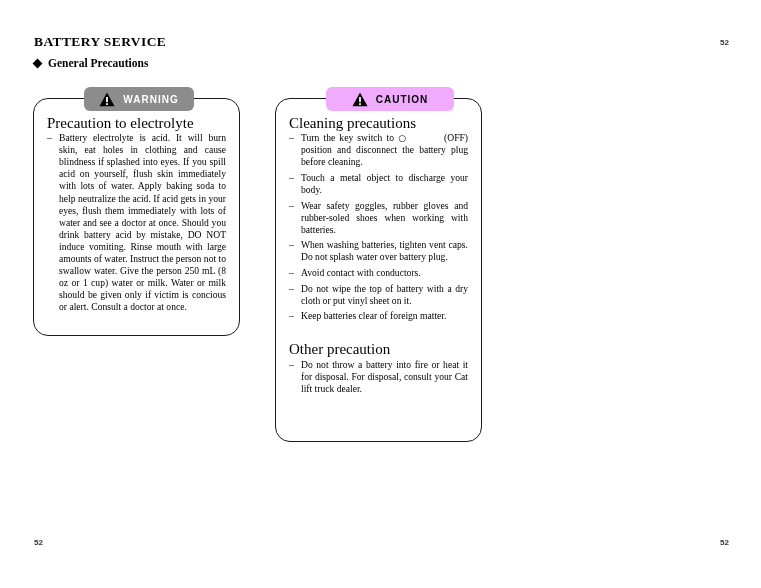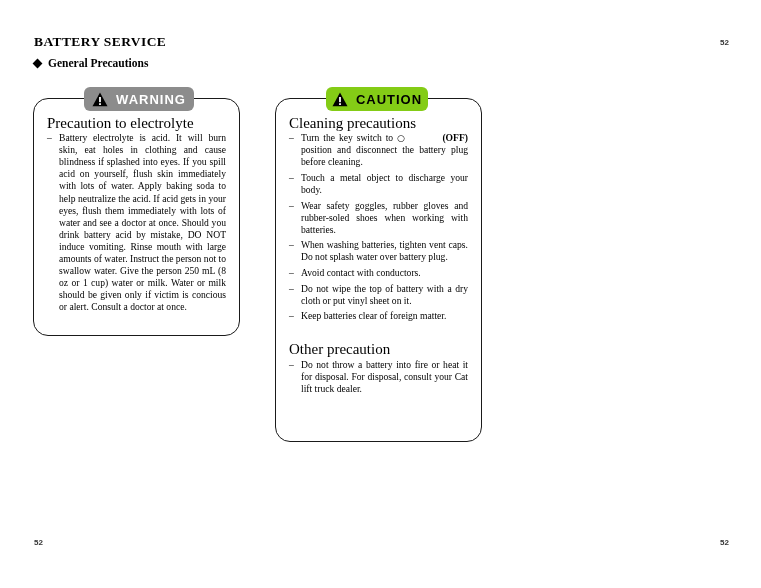--- a/index.html
+++ b/index.html
@@ -90,33 +90,33 @@
     height: 24px;
     border-radius: 6px;
     display: flex;
     align-items: center;
     justify-content: center;
     gap: 8px;
     padding: 0 14px;
     box-sizing: border-box;
     font-family: "Liberation Sans", sans-serif;
     font-weight: bold;
-    font-size: 13px;
+    font-size: 10px;
     letter-spacing: 1px;
   }
   .banner-warning {
     left: 50px;
     width: 110px;
     background: #8c8c8c;
     color: #ffffff;
   }
   .banner-caution {
     left: 50px;
-    width: 102px;
-    background: #84cc16;
+    width: 128px;
+    background: #f0abfc;
     color: #000000;
   }
   .warn-triangle {
     flex: none;
     display: block;
   }
 
   .alert-body {
     padding: 18px 13px 10px 13px;
     font-size: 9.6px;
@@ -142,21 +142,21 @@
     hyphens: auto;
   }
   .bullet-list li::before {
     content: "\2013";
     position: absolute;
     left: 0;
     top: 0;
   }
   .bullet-list li:last-child { margin-bottom: 0; }
 
-  b, .bold { font-weight: bold; padding-left: 32px; }
+  b, .bold { font-weight: normal; padding-left: 32px; }
   .key-symbol {
     font-family: "DejaVu Sans", sans-serif;
     font-size: 9px;
   }
 </style>
 </head>
 <body>
 
 <div class="page">
 

